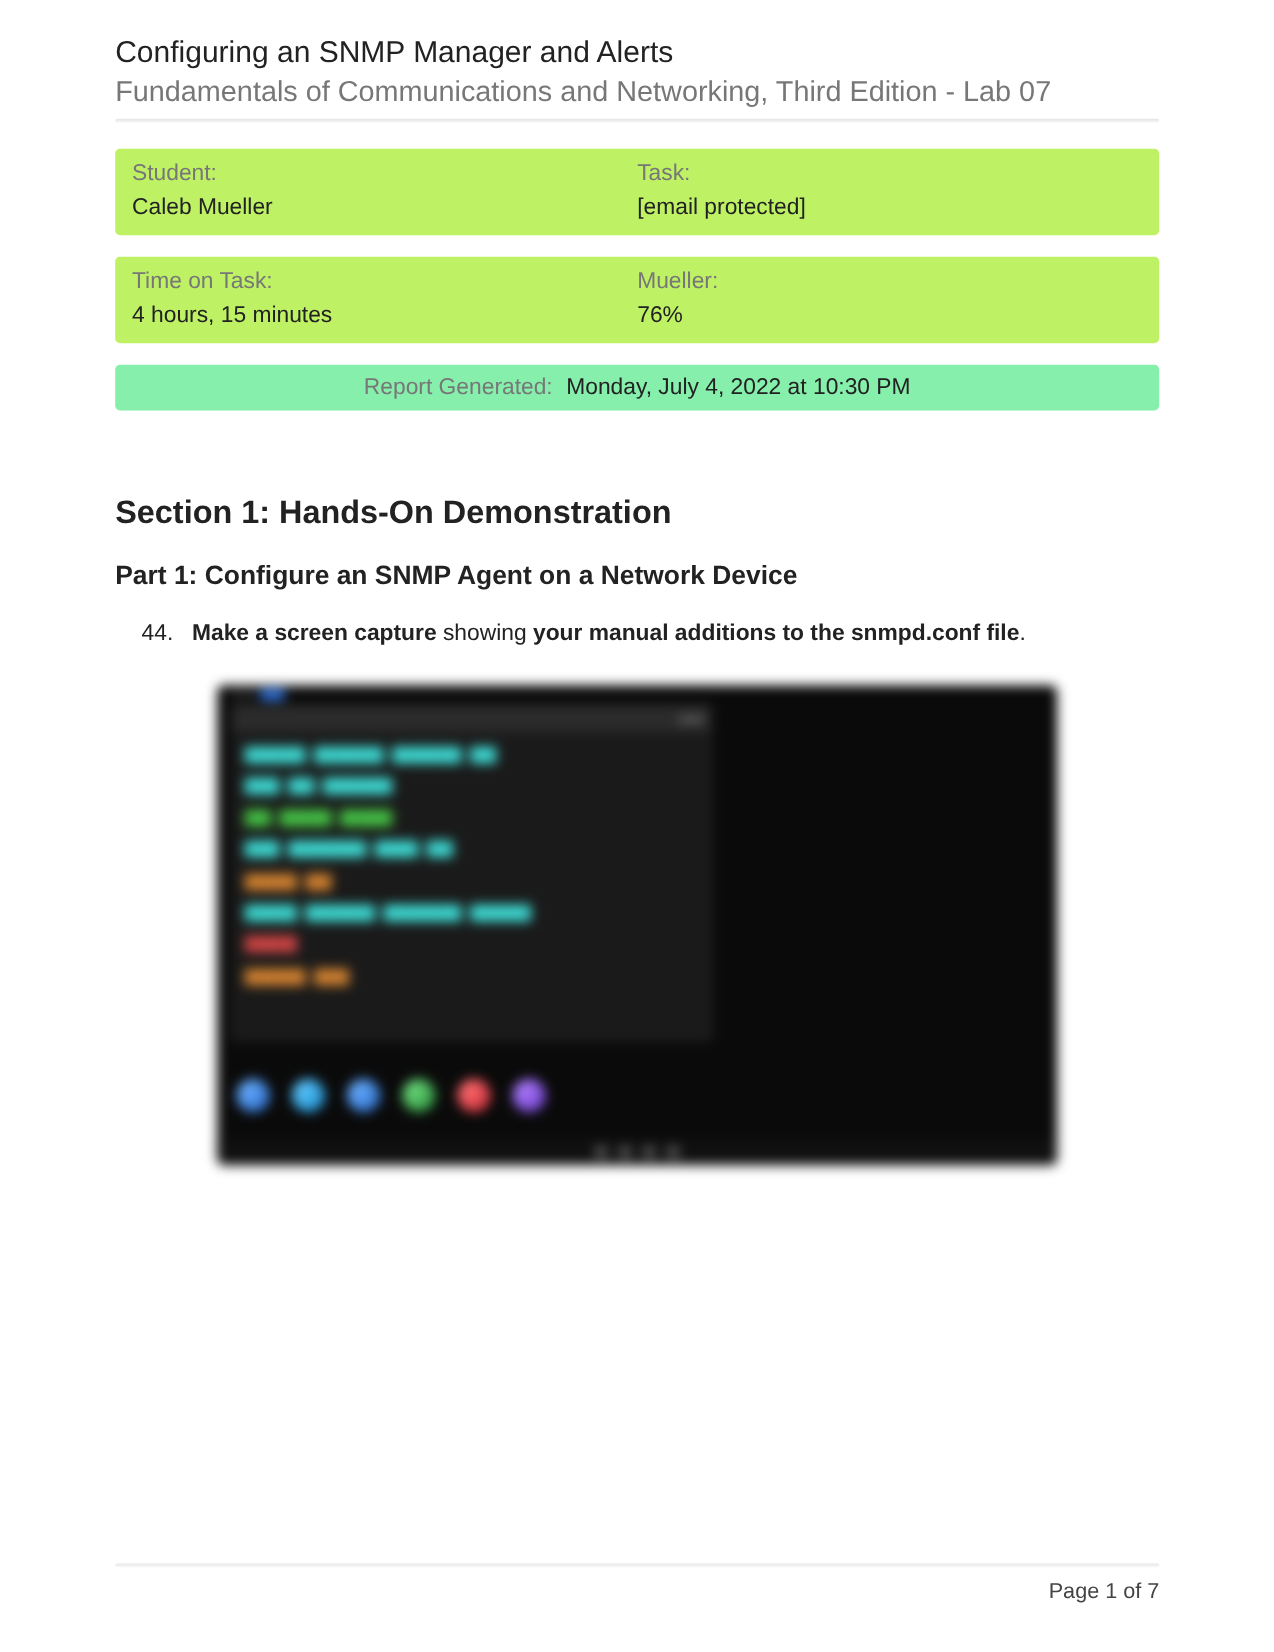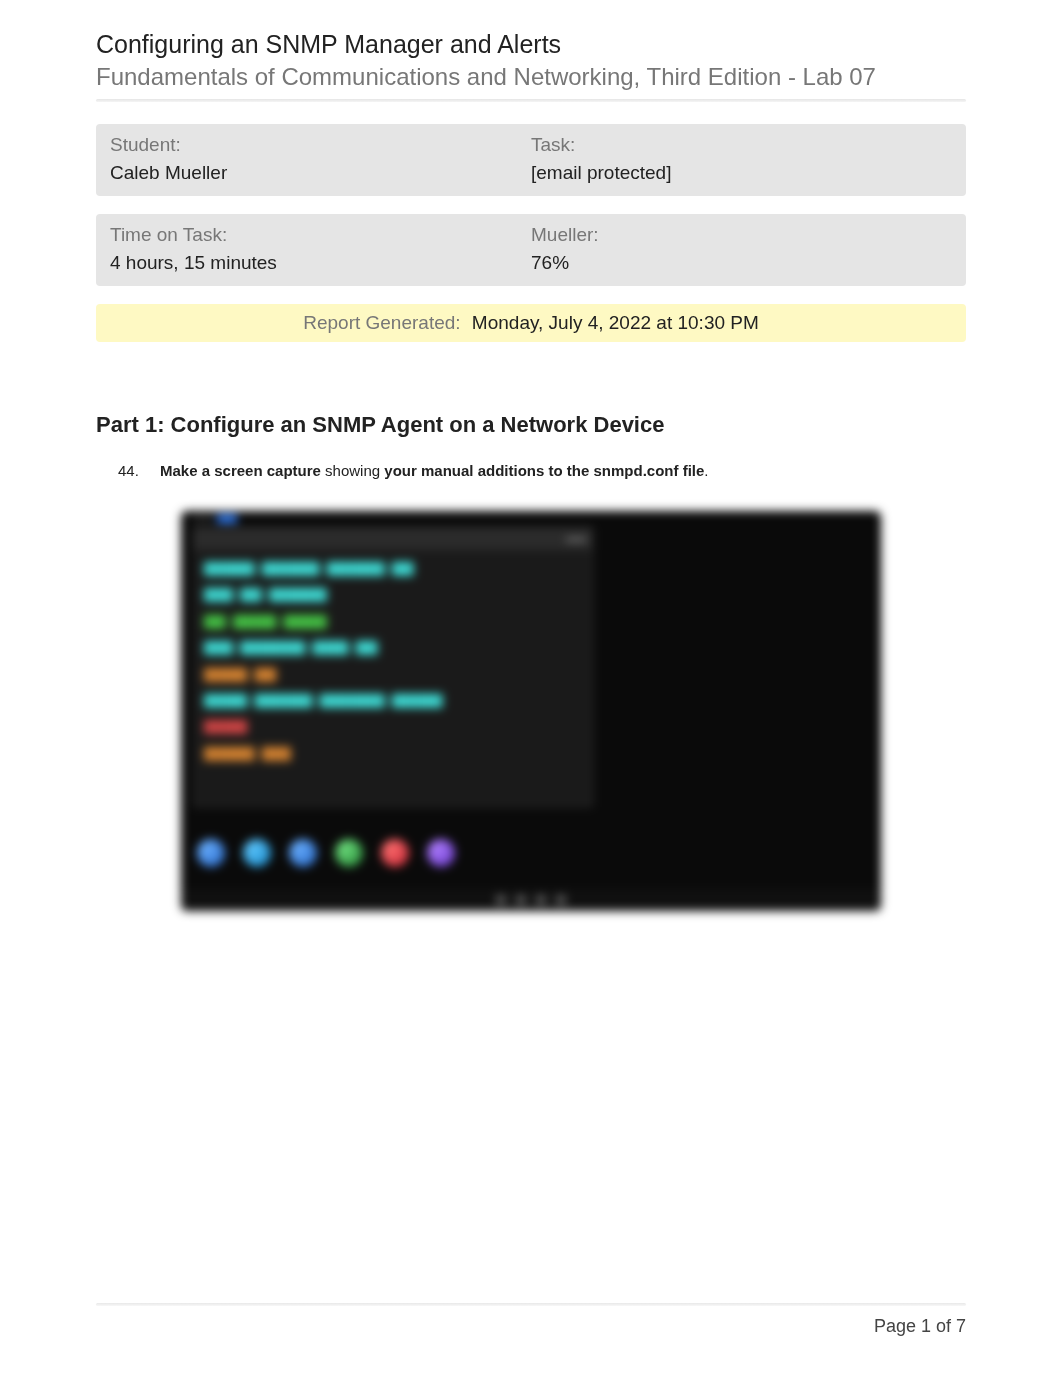--- a/index.html
+++ b/index.html
@@ -32,41 +32,41 @@
     color: #777;
     margin-bottom: 8px;
   }
   .title-divider {
     height: 3px;
     background: linear-gradient(to bottom, #e5e5e5, #f5f5f5);
     border-radius: 2px;
     margin-bottom: 22px;
   }
   .info-block {
-    background: #e5e5e5;
+    background: #bef264;
     border-radius: 4px;
     padding: 10px 14px 12px 14px;
     margin-bottom: 18px;
     display: flex;
     align-items: flex-end;
   }
   .info-col {
     flex: 1;
   }
   .info-label {
     color: #777;
     font-size: 19px;
     margin-bottom: 6px;
   }
   .info-value {
     color: #222;
     font-size: 19px;
   }
   .report-row {
-    background: #fef9c3;
+    background: #86efac;
     border-radius: 4px;
     padding: 8px 14px;
     text-align: center;
     font-size: 19px;
     margin-bottom: 70px;
   }
   .report-label {
     color: #777;
   }
   .report-value {
@@ -81,21 +81,21 @@
   }
   .part-heading {
     font-size: 22px;
     font-weight: bold;
     color: #222;
     margin-bottom: 24px;
   }
   .step-row {
     display: flex;
     align-items: flex-end;
-    font-size: 15px;
+    font-size: 19px;
     margin-left: 22px;
     margin-bottom: 32px;
   }
   .step-num {
     width: 42px;
     flex-shrink: 0;
   }
   .step-text {
     flex: 1;
   }
@@ -246,20 +246,21 @@
       <div class="info-label">Mueller:</div>
       <div class="info-value">76%</div>
     </div>
   </div>
 
   <div class="report-row">
     <span class="report-label">Report Generated:</span>
     <span class="report-value">Monday, July 4, 2022 at 10:30 PM</span>
   </div>
 
+  <div class="section-heading">Section 1: Hands-On Demonstration</div>
   <div class="part-heading">Part 1: Configure an SNMP Agent on a Network Device</div>
 
   <div class="step-row">
     <div class="step-num">44.</div>
     <div class="step-text">
       <span class="bold">Make a screen capture</span><span> showing </span><span class="bold">your manual additions to the snmpd.conf file</span><span>.</span>
     </div>
   </div>
 
   <div class="screenshot-wrap">

